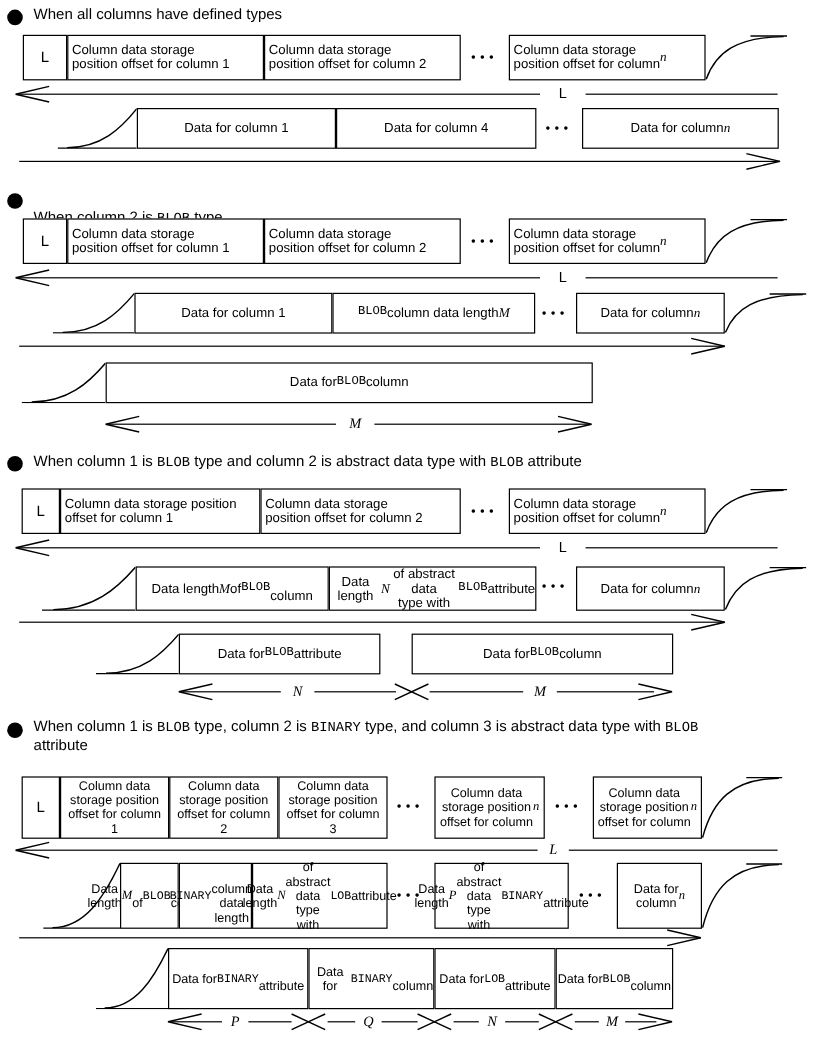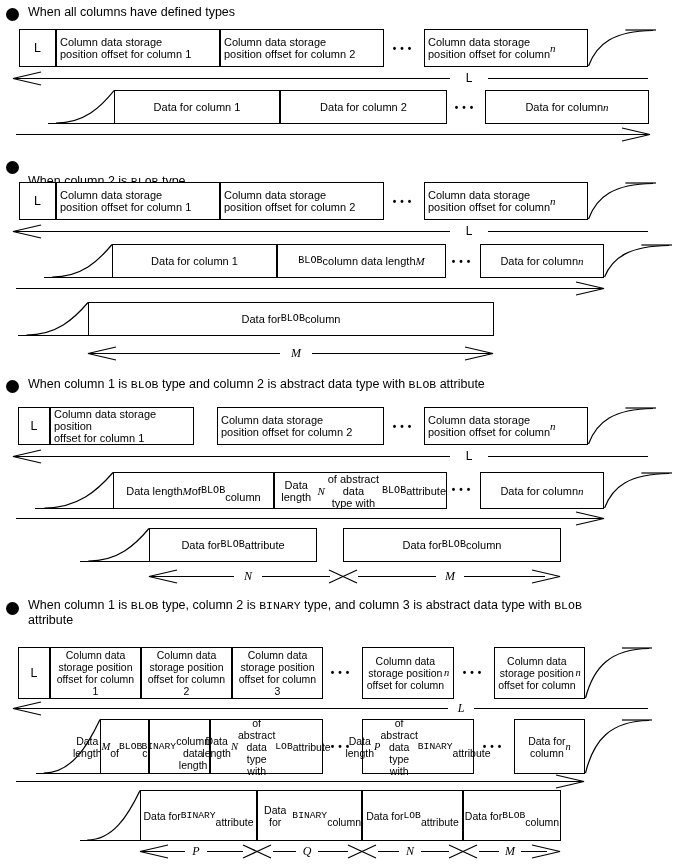--- a/index.html
+++ b/index.html
@@ -52,21 +52,21 @@
     <div class="alabel" style="left:450px;top:71px;width:38px">L</div>
     <div class="hline" style="left:488px;top:78px;width:160px"></div>
 
     <div class="curve-in" style="left:48px;top:90px;width:66px;height:34px">
         <svg width="66" height="34" viewBox="0 0 66 34" style="display:block">
           <path d="M0 33.5 L66 33.5" fill="none" stroke="#000000" stroke-width="1.2"></path>
           <path d="M7.9 33 C 36.3 33 52.8 17.0 66 0.5" fill="none" stroke="#000000" stroke-width="1.2"></path>
         </svg>
       </div>
     <div class="bx" style="left:114px;top:90px;width:166px;height:34px">Data for column 1</div>
-    <div class="bx" style="left:280px;top:90px;width:167px;height:34px">Data for column 2</div>
+    <div class="bx" style="left:280px;top:90px;width:167px;height:34px">Data for column 4</div>
     <div class="dots" style="left:448px;top:102px;width:36px">•••</div>
     <div class="bx" style="left:485px;top:90px;width:164px;height:34px">Data for column <span class="it">n</span></div>
 
     <div class="hline" style="left:16px;top:134px;width:634px"></div>
     <div class="ah-r" style="left:621px;top:126px;width:30px;height:17px">
         <svg width="30" height="17" viewBox="0 0 30 17" style="display:block">
           <path d="M1 2 L29 8.5 L1 15" fill="none" stroke="#000000" stroke-width="1.2"></path>
         </svg>
       </div>
   </div>
@@ -144,21 +144,21 @@
           <path d="M1 2 L29 8.5 L1 15" fill="none" stroke="#000000" stroke-width="1.2"></path>
         </svg>
       </div>
   </div>
 
   <div>
     <div class="bullet" style="left:6px;top:380px"></div>
     <div class="hdr" style="left:28px;top:377px;width:650px">When column 1 is <span class="mono">BLOB</span> type and column 2 is abstract data type with <span class="mono">BLOB</span> attribute</div>
 
     <div class="bx lcell" style="left:18px;top:407px;width:32px;height:38px">L</div>
-    <div class="bx la" style="left:50px;top:407px;width:144px;height:38px">Column data storage position
+    <div class="bx la" style="left:50px;top:407px;width:167px;height:38px">Column data storage position
 offset for column 1</div>
     <div class="bx la" style="left:217px;top:407px;width:167px;height:38px">Column data storage
 position offset for column 2</div>
     <div class="dots" style="left:386px;top:421px;width:36px">•••</div>
     <div class="bx la" style="left:424px;top:407px;width:164px;height:38px">Column data storage
 position offset for column <span class="it">n</span></div>
     <div class="curve-out" style="left:588px;top:407px;width:68px;height:38px">
         <svg width="68" height="38" viewBox="0 0 68 38" style="display:block">
           <path d="M0.5 37 C 8.8 14.4 25.8 2 65 1.5" fill="none" stroke="#000000" stroke-width="1.2"></path>
           <path d="M37.4 1 L68 1" fill="none" stroke="#000000" stroke-width="1.2"></path>

